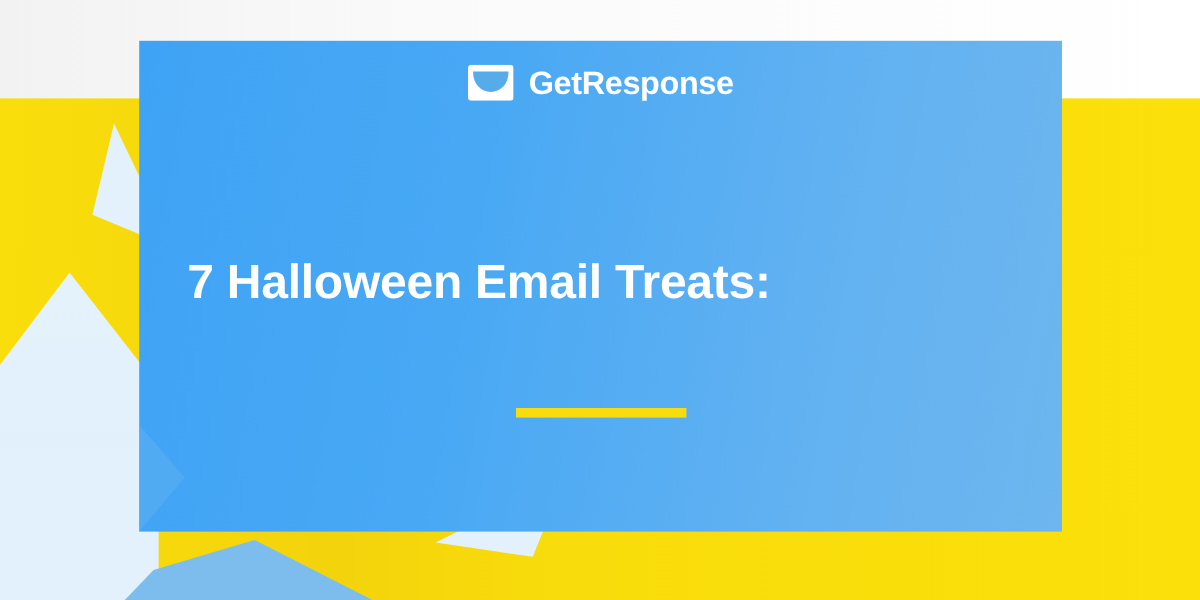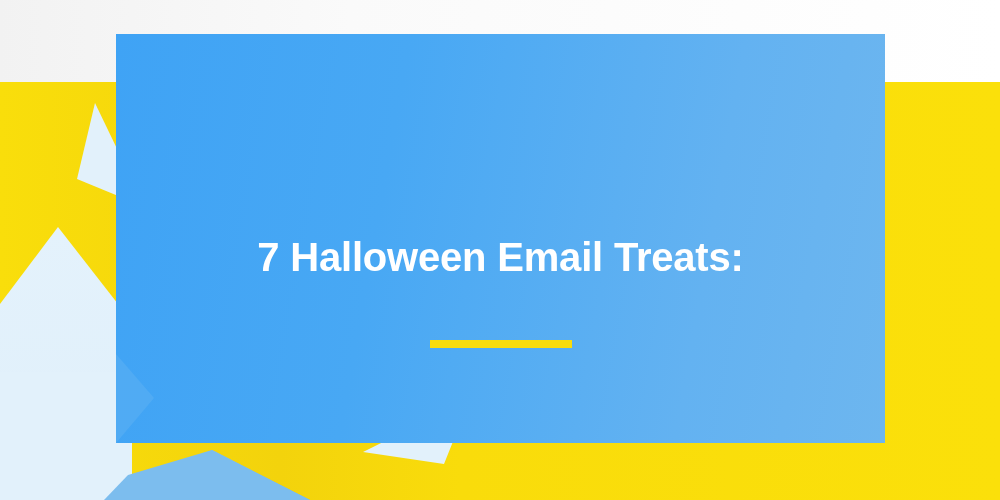--- a/index.html
+++ b/index.html
@@ -62,22 +62,21 @@
     letter-spacing: -0.3px;
     line-height: 1;
     white-space: nowrap;
   }
 
   
   #headline {
     position: absolute;
     left: 0;
     right: 0;
-    top: 166px;
-    text-align: center;
+    top: 144px;
     color: #ffffff;
     font-size: 40px;
     font-weight: 700;
     line-height: 60px;
     letter-spacing: -0.2px;
     padding: 0 40px;
     box-sizing: border-box;
   }
   #headline .line { display: block; white-space: nowrap; }
 
@@ -137,20 +136,27 @@
 
     <polygon points="470,399 363,452 444,464" fill="#e2f1fb"></polygon>
   </svg>
 
   <div id="hero-panel">
 
     <svg class="shape" style="left:0; top:320px;" width="130" height="89" viewBox="0 0 130 89" preserveAspectRatio="none">
       <polygon points="0,0 38,44 0,89" fill="#5cb0f2" opacity="0.55"></polygon>
     </svg>
 
+    <div id="logo">
+      <svg id="logo-mark" viewBox="0 0 38 30" xmlns="http://www.w3.org/2000/svg">
+        <rect x="0" y="0" width="38" height="30" rx="3" ry="3" fill="#ffffff"></rect>
+        <path d="M4.2 5.6 C4.2 16.4 11.0 22.6 19.0 22.6 C27.0 22.6 33.8 16.4 33.8 5.6 Z" fill="#55ace9"></path>
+      </svg>
+      <span id="logo-text">GetResponse</span>
+    </div>
 
     <h1 id="headline">
       <span class="line">7 Halloween Email Treats:</span>
     </h1>
 
     <div id="accent-rule"></div>
 
   </div>
 
 </div>

